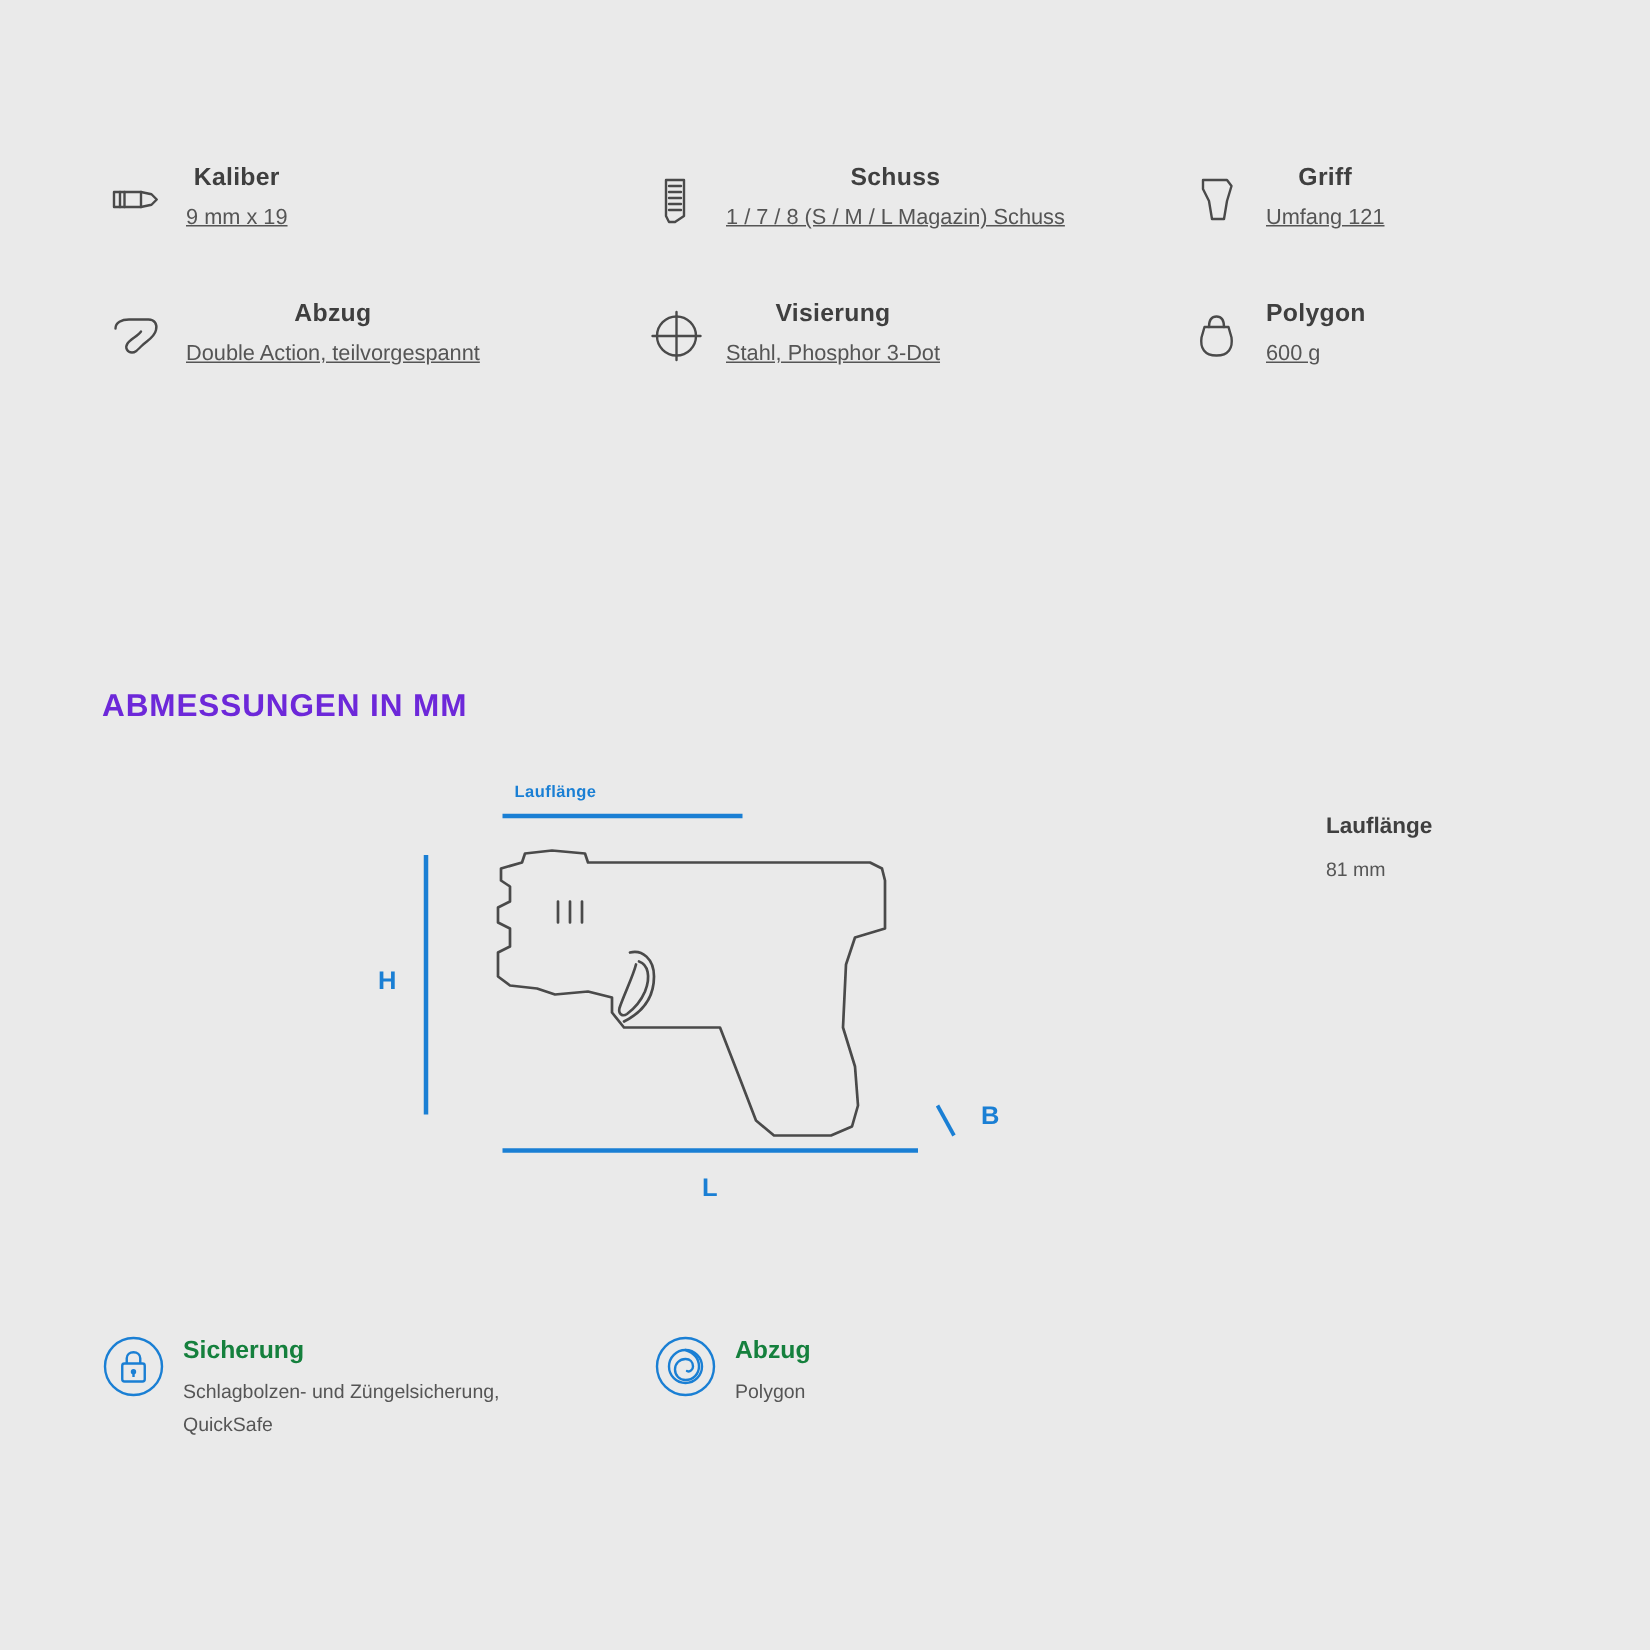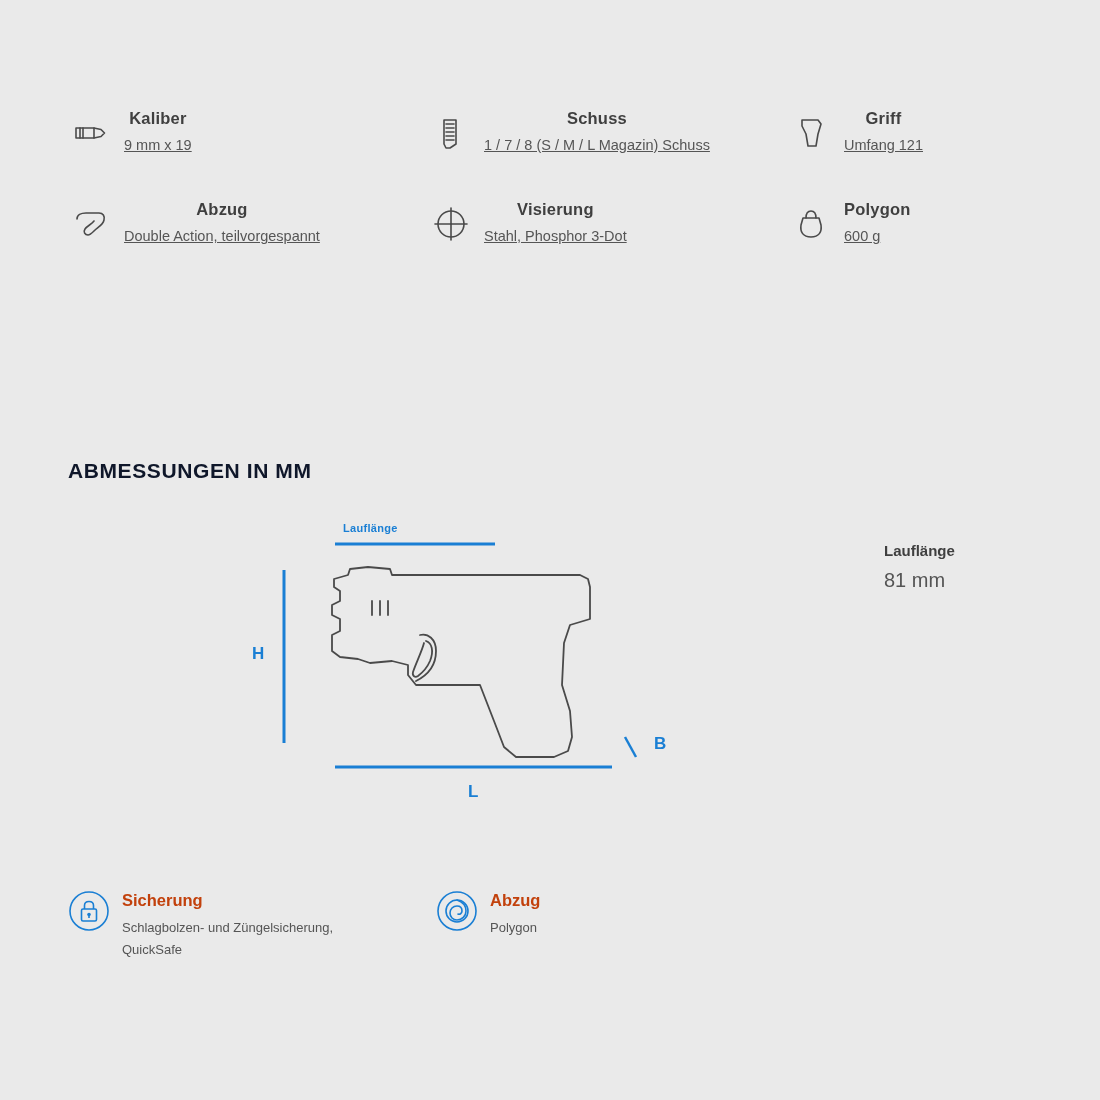--- a/index.html
+++ b/index.html
@@ -64,21 +64,21 @@
   }
 
   
   .section-heading {
     position: absolute;
     left: 68px;
     top: 459px;
     font-size: 21px;
     font-weight: bold;
     letter-spacing: 0.6px;
-    color: #0f172a;
+    color: #6d28d9;
   }
 
   
   .diagram {
     position: absolute;
     left: 240px;
     top: 515px;
     width: 480px;
     height: 300px;
   }
@@ -92,21 +92,21 @@
   }
   .dim-block { margin-bottom: 24px; }
   .dim-label {
     font-size: 15px;
     font-weight: bold;
     color: #3f3f3f;
     line-height: 22px;
     margin-bottom: 8px;
   }
   .dim-value {
-    font-size: 20px;
+    font-size: 13px;
     color: #555;
     line-height: 20px;
   }
 
   
   .bottom-features {
     position: absolute;
     left: 68px;
     top: 890px;
     width: 700px;
@@ -120,21 +120,21 @@
     flex: 0 0 42px;
     display: flex;
     align-items: center;
     justify-content: center;
     margin-top: 0px;
   }
   .feat-text { padding-left: 12px; }
   .feat-title {
     font-size: 16.5px;
     font-weight: bold;
-    color: #c2410c;
+    color: #15803d;
     line-height: 20px;
     margin-bottom: 7px;
   }
   .feat-value {
     font-size: 13px;
     color: #555;
     line-height: 22px;
     max-width: 240px;
   }
 </style>

